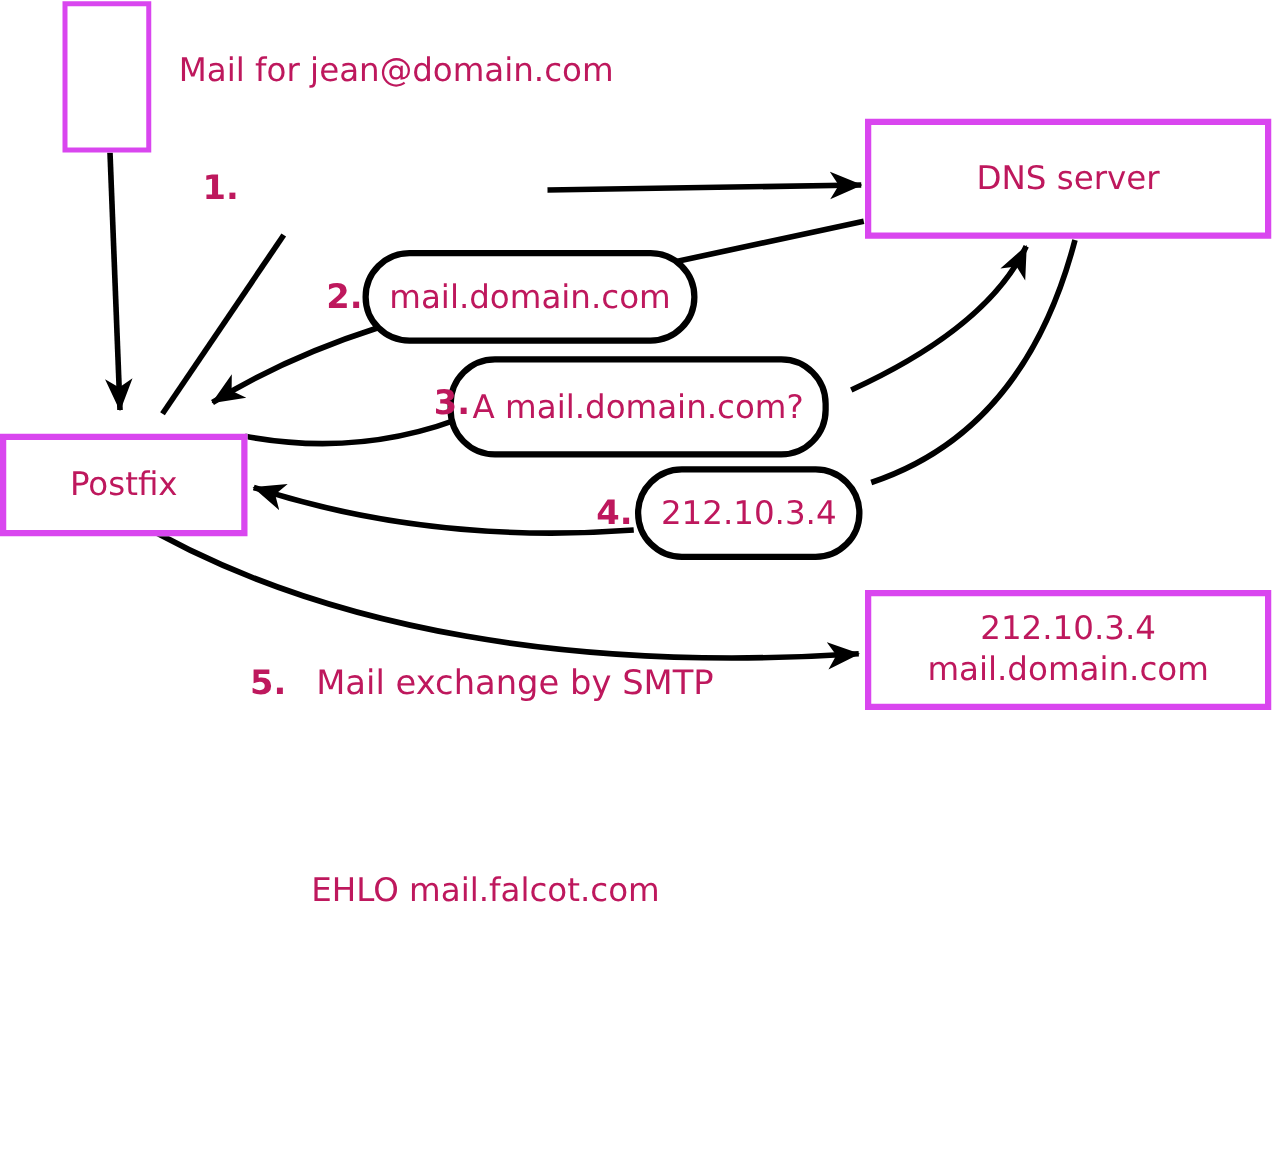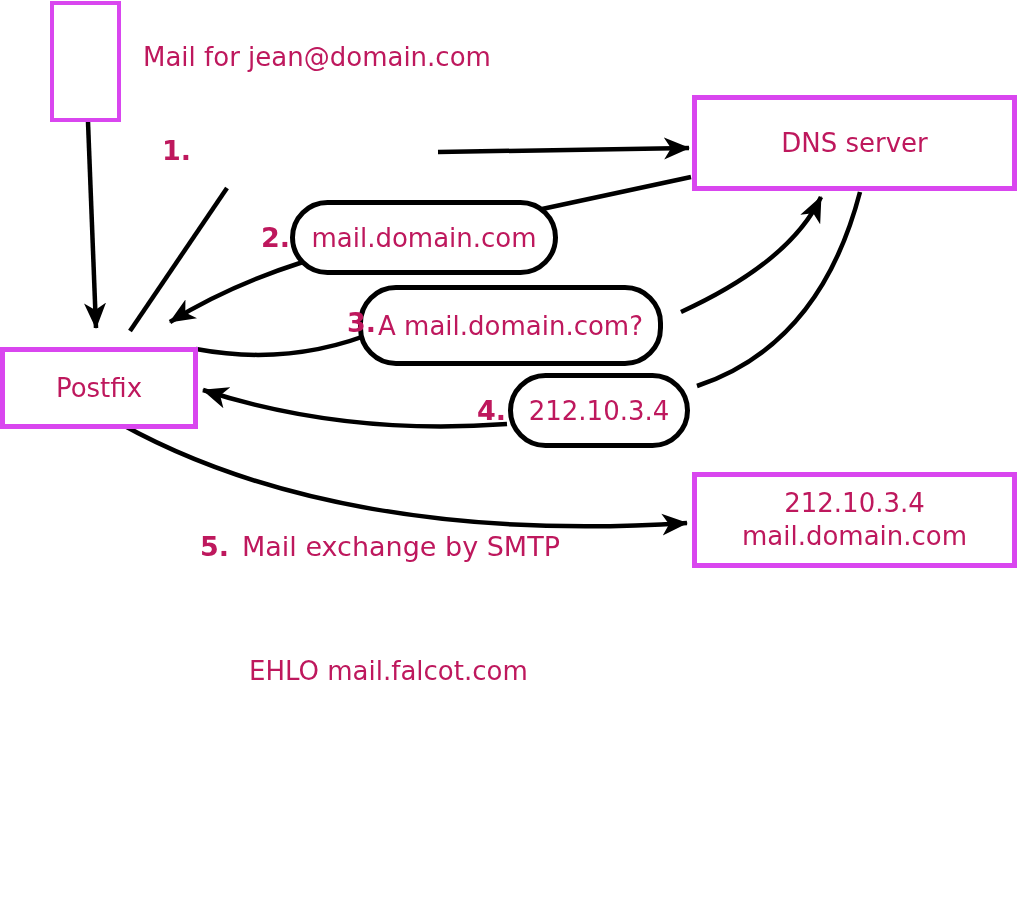--- a/index.html
+++ b/index.html
@@ -87,29 +87,29 @@
     font-size: 27px;
     z-index: 3;
     white-space: nowrap;
   }
   .step5 .n {
     display: inline-block;
     width: 44px;
     text-align: right;
     font-weight: bold;
   }
-  .step5 .t { margin-left: 13px; }
+  .step5 .t { margin-left: 24px; }
   .smtp {
     position: absolute;
     left: 249px; top: 595px;
     font-size: 26px;
     z-index: 3;
     white-space: pre;
   }
-  .smtp .line { height: 32.5px; line-height: 32.5px; }
+  .smtp .line { height: 32.5px; line-height: 32.5px; margin-top: 42px; }
 </style>
 </head>
 <body>
 
 <div class="stage">
 
   <svg class="wires" viewBox="0 0 1024 919" fill="none" stroke="#000000" stroke-width="4.5">
     <defs>
       <marker id="arrow" viewBox="0 0 26 24" refX="25" refY="12" markerWidth="26" markerHeight="24" markerUnits="userSpaceOnUse" orient="auto">
         <path d="M0,1 L26,12 L0,23 L7,12 Z" fill="#000000" stroke="none"></path>

